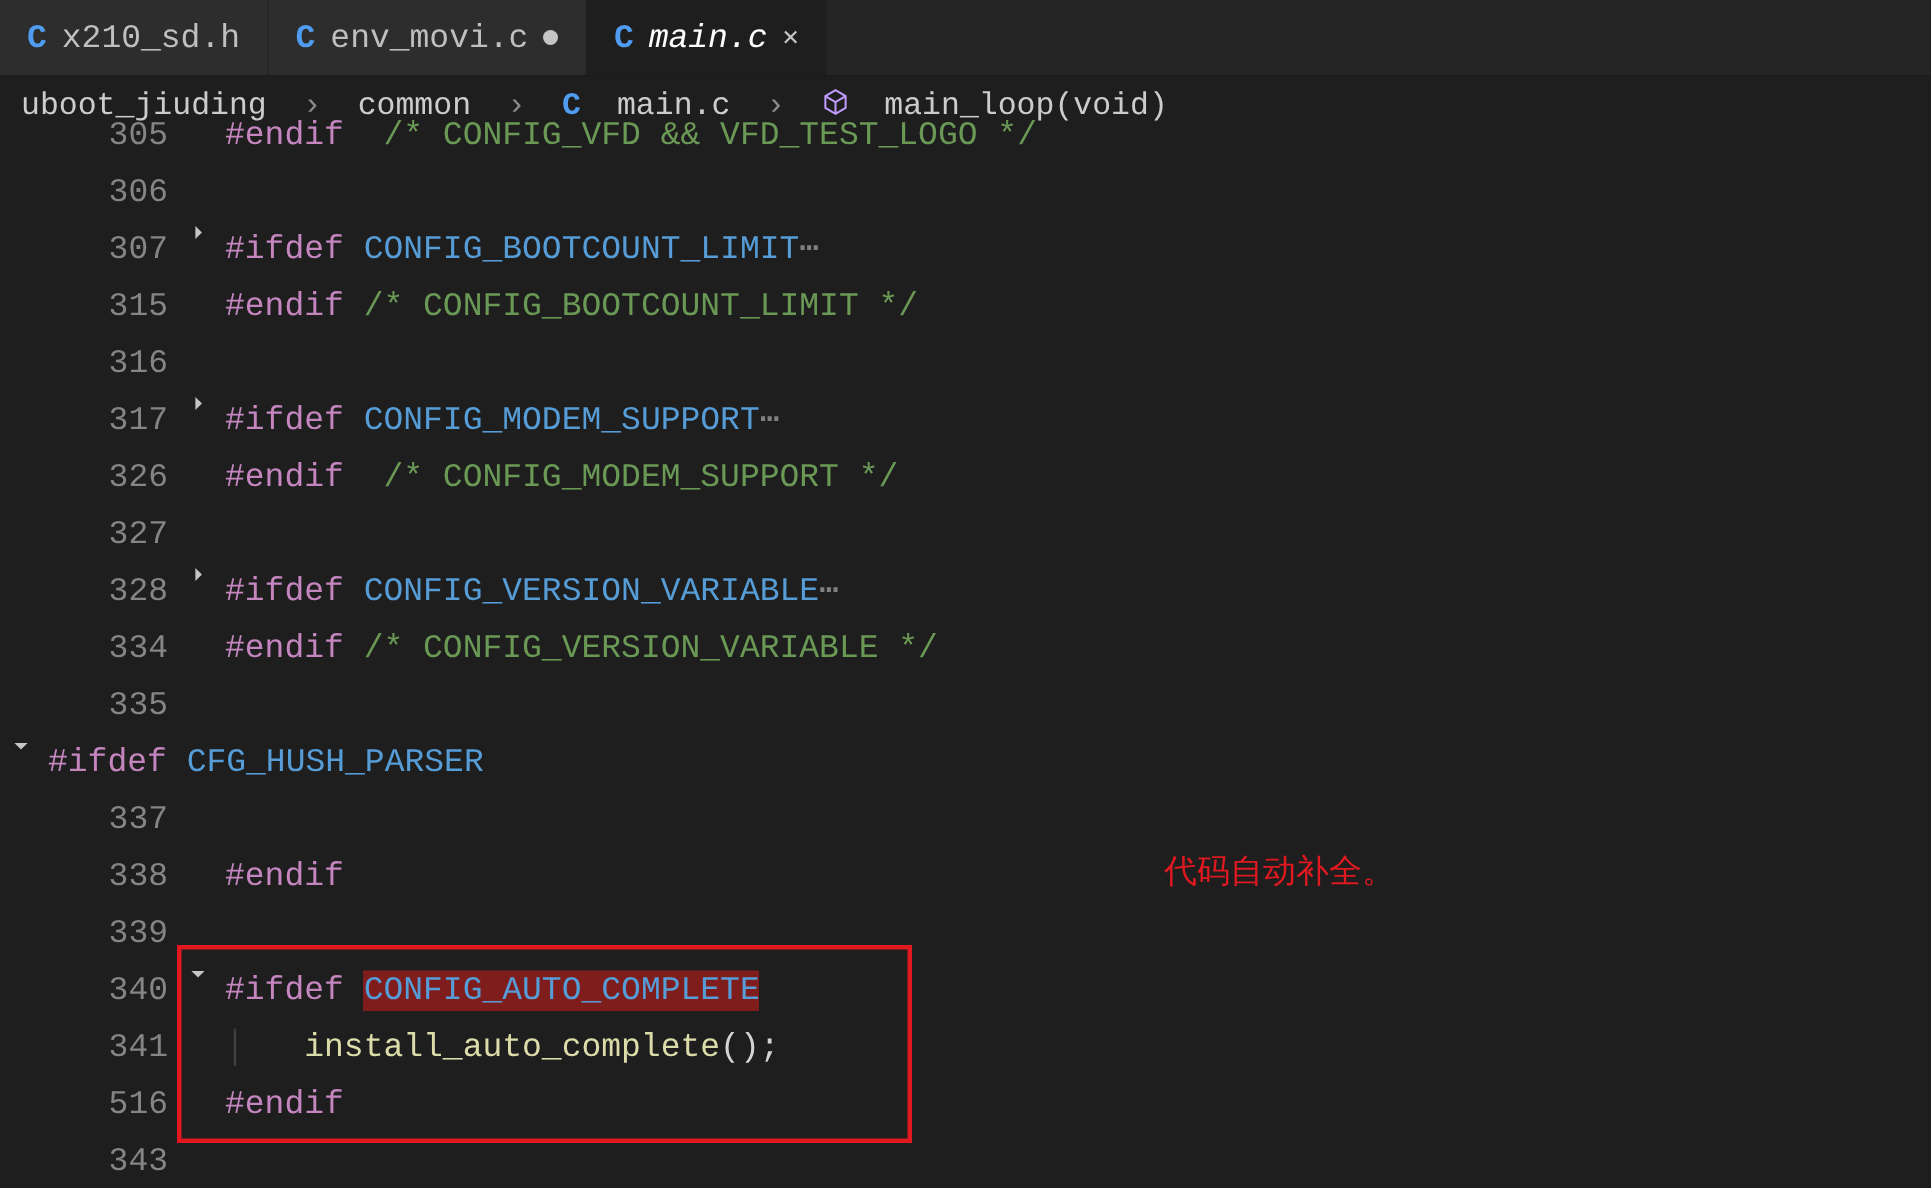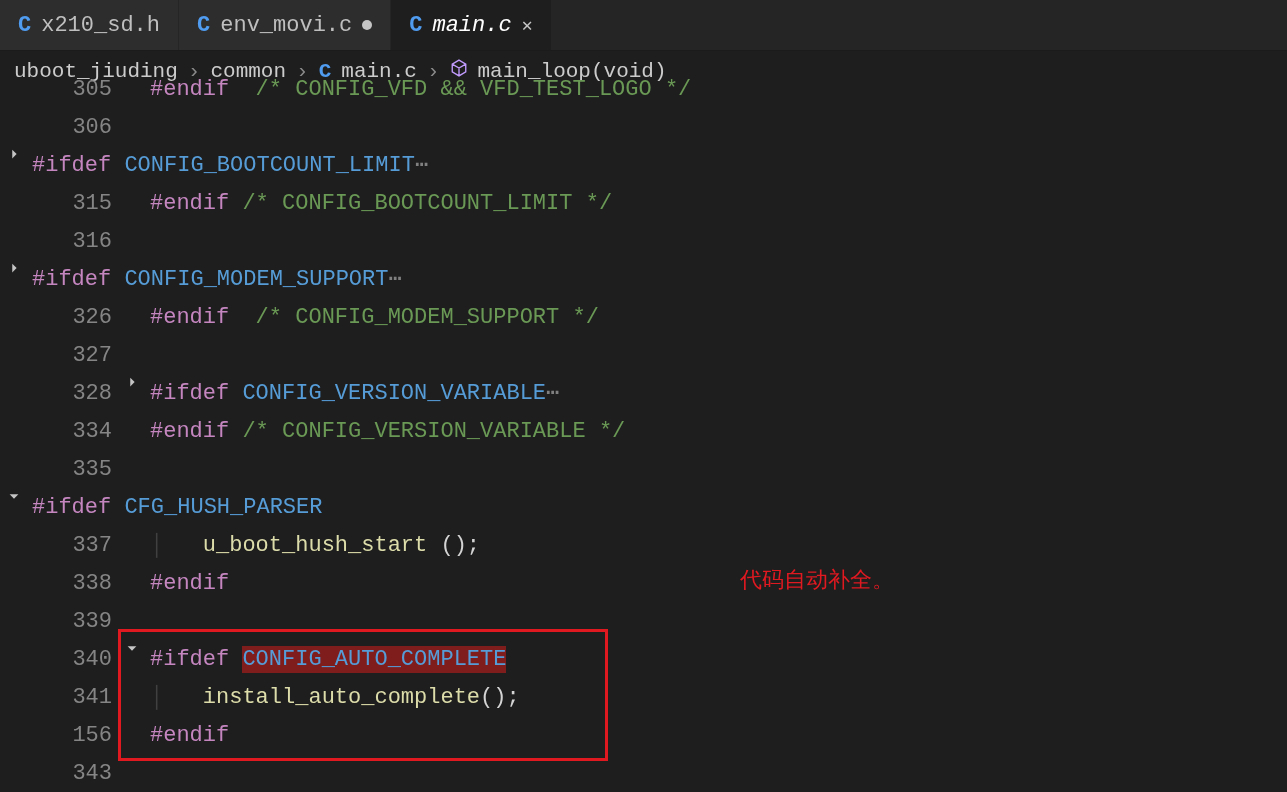--- a/index.html
+++ b/index.html
@@ -2,40 +2,40 @@
 <html><head>
 <meta charset="utf-8">
 <style>
   html,body{margin:0;padding:0;width:1287px;height:792px;background:#1e1e1e;font-family:Consolas,'Courier New',monospace;font-size:22px;color:#d4d4d4;overflow:hidden;}
   .tabs{display:flex;background:#252526;height:50px;border-bottom:1px solid #1b1b1b;}
   .tab{display:flex;align-items:center;padding:0 18px;height:100%;color:#bfbfbf;background:#2d2d2d;gap:10px;border-right:1px solid #252526;}
   .tab.active{background:#1e1e1e;color:#fff;font-style:italic;}
   .tab .ico{font-weight:bold;color:#4f9cf0;font-style:normal;}
   .tab .dirty{width:10px;height:10px;border-radius:50%;background:#c5c5c5;}
   .tab .close{font-size:18px;color:#c5c5c5;font-style:normal;}
-  .crumbs{display:flex;align-items:center;gap:10px;padding:8px 14px;color:#cccccc;font-size:21px;}
+  .crumbs{display:flex;align-items:center;gap:24px;padding:8px 14px;color:#cccccc;font-size:21px;}
   .crumbs .sep{color:#8a8a8a;}
   .crumbs .ico{font-weight:bold;color:#4f9cf0;}
   .crumbs .sym{color:#d2a8ff;}
   .editor{position:relative;}
   .line{display:flex;align-items:flex-start;height:38px;line-height:38px;white-space:pre;}
   .gutter{width:112px;text-align:right;color:#858585;padding-right:6px;}
   .fold{width:28px;display:inline-flex;align-items:center;justify-content:center;color:#c5c5c5;font-size:14px;}
   .fold svg{width:14px;height:14px;}
   .code{padding-left:4px;}
   .kw{color:#c586c0;}
   .id{color:#569cd6;}
   .fn{color:#dcdcaa;}
   .cmt{color:#6a9955;}
   .punct{color:#d4d4d4;}
   .indent-guide{color:#404040;}
   .folded-bg{position:absolute;background:#21303e;height:38px;z-index:-1;}
   .ellipsis{color:#808080;}
   .highlight{background:#7f1d1d;color:#569cd6;padding:1px 0;}
-  .annot{position:absolute;color:#e01921;font-size:22px;font-family:'Microsoft YaHei',sans-serif;}
+  .annot{position:absolute;color:#e01921;font-size:22px;font-family:'Microsoft YaHei',sans-serif;margin-left:36px;}
   .redbox{position:absolute;border:3px solid #e01921;}
 </style>
 </head>
 <body>
 
 <div class="tabs">
   <div class="tab">
     <span class="ico">C</span>
     <span>x210_sd.h</span>
   </div>
@@ -66,42 +66,42 @@
   </span>
   <span>main_loop(void)</span>
 </div>
 
 <div class="editor" id="editor">
   <div class="annot" style="left:740px;top:494px;">代码自动补全。</div>
   <div class="redbox" style="left:118px;top:558px;width:484px;height:126px;"></div>
 <div class="line" style="margin-top: -20px;"><span class="gutter">305</span><span class="fold"></span><span class="code"><span class="kw">#endif</span><span class="cmt">  /* CONFIG_VFD &amp;&amp; VFD_TEST_LOGO */</span></span></div>
     <div class="line"><span class="gutter">306</span><span class="fold"></span><span class="code"></span></div>
     <div class="folded-bg" style="left: 146px; right: 0px; top: 56px;"></div>
-    <div class="line"><span class="fold"><svg viewBox="0 0 16 16" fill="#c5c5c5">
+    <div class="line"><span class="gutter">307</span><span class="fold"><svg viewBox="0 0 16 16" fill="#c5c5c5">
           <path d="M6 3 L11 8 L6 13 Z"></path>
         </svg></span><span class="code"><span class="kw">#ifdef</span><span class="id"> CONFIG_BOOTCOUNT_LIMIT</span><span class="ellipsis">⋯</span></span></div>
     <div class="line"><span class="gutter">315</span><span class="fold"></span><span class="code"><span class="kw">#endif</span><span class="cmt"> /* CONFIG_BOOTCOUNT_LIMIT */</span></span></div>
     <div class="line"><span class="gutter">316</span><span class="fold"></span><span class="code"></span></div>
     <div class="folded-bg" style="left: 146px; right: 0px; top: 170px;"></div>
-    <div class="line"><span class="fold"><svg viewBox="0 0 16 16" fill="#c5c5c5">
+    <div class="line"><span class="gutter">317</span><span class="fold"><svg viewBox="0 0 16 16" fill="#c5c5c5">
           <path d="M6 3 L11 8 L6 13 Z"></path>
         </svg></span><span class="code"><span class="kw">#ifdef</span><span class="id"> CONFIG_MODEM_SUPPORT</span><span class="ellipsis">⋯</span></span></div>
     <div class="line"><span class="gutter">326</span><span class="fold"></span><span class="code"><span class="kw">#endif</span><span class="cmt">  /* CONFIG_MODEM_SUPPORT */</span></span></div>
     <div class="line"><span class="gutter">327</span><span class="fold"></span><span class="code"></span></div>
     <div class="folded-bg" style="left: 146px; right: 0px; top: 284px;"></div>
     <div class="line"><span class="gutter">328</span><span class="fold"><svg viewBox="0 0 16 16" fill="#c5c5c5">
           <path d="M6 3 L11 8 L6 13 Z"></path>
         </svg></span><span class="code"><span class="kw">#ifdef</span><span class="id"> CONFIG_VERSION_VARIABLE</span><span class="ellipsis">⋯</span></span></div>
     <div class="line"><span class="gutter">334</span><span class="fold"></span><span class="code"><span class="kw">#endif</span><span class="cmt"> /* CONFIG_VERSION_VARIABLE */</span></span></div>
     <div class="line"><span class="gutter">335</span><span class="fold"></span><span class="code"></span></div>
     <div class="line"><span class="fold"><svg viewBox="0 0 16 16" fill="#c5c5c5">
           <path d="M3 6 L13 6 L8 11 Z"></path>
         </svg></span><span class="code"><span class="kw">#ifdef</span><span class="id"> CFG_HUSH_PARSER</span></span></div>
-    <div class="line"><span class="gutter">337</span><span class="fold"></span><span class="code"><span class="indent-guide">│</span><span>   </span><span class="fn">u_boot_hush_start</span><span class="punct"> ();</span></span></div>
+    <div class="line"><span class="gutter">337</span><span class="fold"></span></div>
     <div class="line"><span class="gutter">338</span><span class="fold"></span><span class="code"><span class="kw">#endif</span></span></div>
     <div class="line"><span class="gutter">339</span><span class="fold"></span><span class="code"></span></div>
     <div class="line"><span class="gutter">340</span><span class="fold"><svg viewBox="0 0 16 16" fill="#c5c5c5">
           <path d="M3 6 L13 6 L8 11 Z"></path>
         </svg></span><span class="code"><span class="kw">#ifdef</span> <span class="highlight">CONFIG_AUTO_COMPLETE</span></span></div>
     <div class="line"><span class="gutter">341</span><span class="fold"></span><span class="code"><span class="indent-guide">│</span><span>   </span><span class="fn">install_auto_complete</span><span class="punct">();</span></span></div>
-    <div class="line"><span class="gutter">156</span><span class="fold"></span><span class="code"><span class="kw">#endif</span></span></div>
+    <div class="line"><span class="gutter">516</span><span class="fold"></span><span class="code"><span class="kw">#endif</span></span></div>
     <div class="line"><span class="gutter">343</span><span class="fold"></span><span class="code"></span></div>
   </div>
 
 </body></html>

